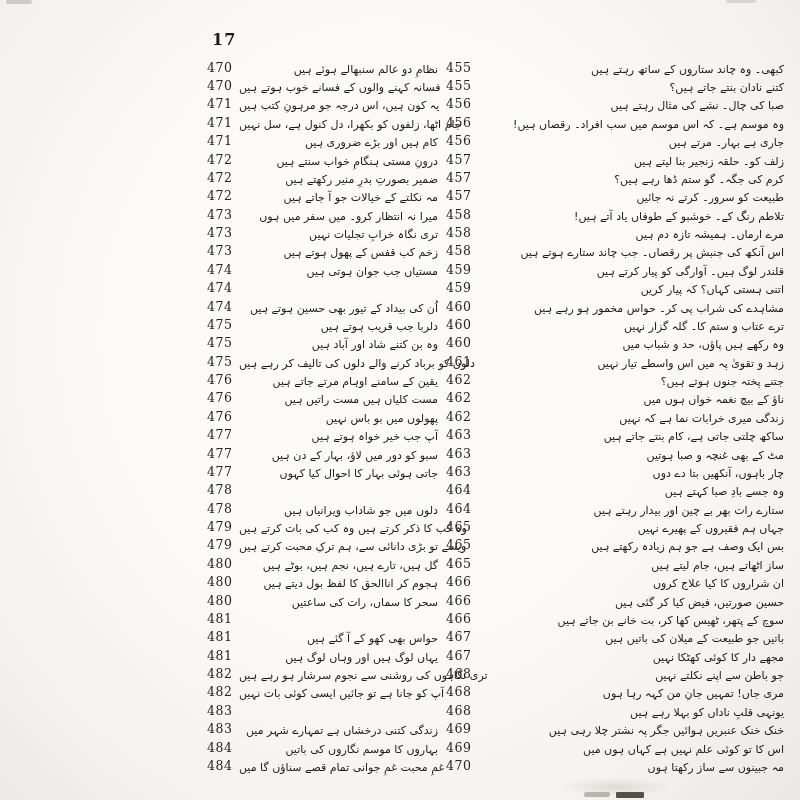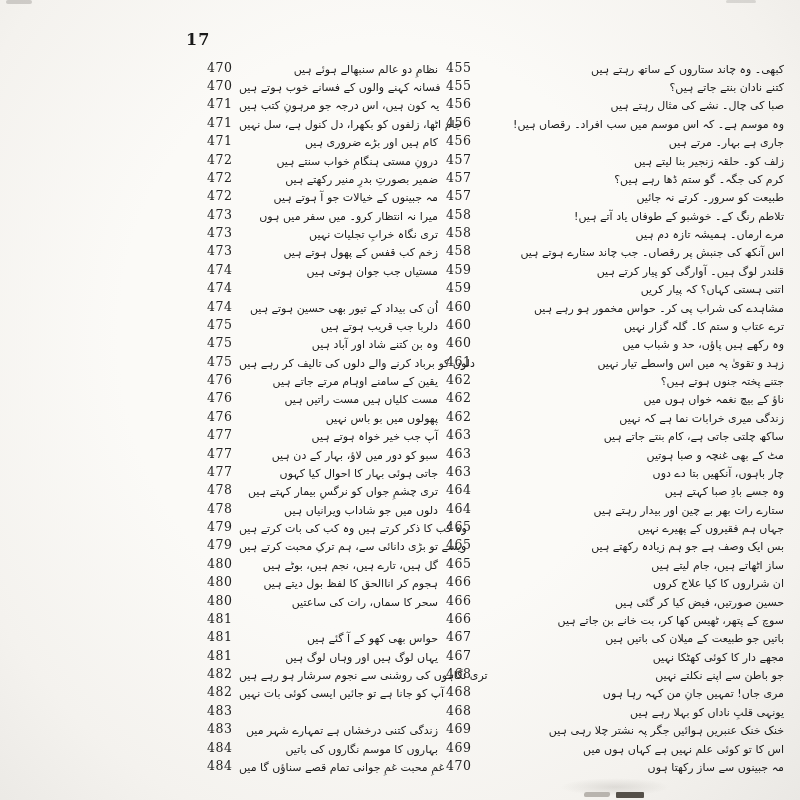--- a/index.html
+++ b/index.html
@@ -7,21 +7,21 @@
     width:800px;height:800px;overflow:hidden;position:relative;
     font-family:"DejaVu Sans",sans-serif;
     background:#f0eeea;
   }
   .page{
     position:absolute;inset:0;
     background:
       radial-gradient(ellipse at 48% 42%, #fbfaf7 45%, #f4f2ee 78%, #eae8e4 100%);
   }
   .folio{
-    position:absolute;left:186px;top:30px;
+    position:absolute;left:212px;top:30px;
     font-family:"DejaVu Serif","Liberation Serif",serif;
     font-weight:bold;font-size:16px;letter-spacing:1px;color:#1a1a1a;
   }
   .col{position:absolute;top:58px;}
   .col-left{left:207px;width:231px;}
   .col-right{left:446px;width:338px;}
   .row{
     display:flex;align-items:center;height:18.38px;
   }
   .num{
@@ -96,21 +96,21 @@
       <div class="row">
         <span class="num">472</span>
         <span class="txt"><span class="t-inner">درونِ مستی ہنگامِ خواب سنتے ہیں</span></span>
       </div>
       <div class="row">
         <span class="num">472</span>
         <span class="txt"><span class="t-inner">ضمیر بصورتِ بدرِ منیر رکھتے ہیں</span></span>
       </div>
       <div class="row">
         <span class="num">472</span>
-        <span class="txt"><span class="t-inner">مہ جبینوں کے خیالات جو آ ہوتے ہیں</span></span>
+        <span class="txt"><span class="t-inner">مہ نکلتے کے خیالات جو آ جاتے ہیں</span></span>
       </div>
       <div class="row">
         <span class="num">473</span>
         <span class="txt"><span class="t-inner">میرا نہ انتظار کرو۔ میں سفر میں ہوں</span></span>
       </div>
       <div class="row">
         <span class="num">473</span>
         <span class="txt"><span class="t-inner">تری نگاہ خرابِ تجلیات نہیں</span></span>
       </div>
       <div class="row">
@@ -159,21 +159,20 @@
       <div class="row">
         <span class="num">477</span>
         <span class="txt"><span class="t-inner">سبو کو دور میں لاؤ، بہار کے دن ہیں</span></span>
       </div>
       <div class="row">
         <span class="num">477</span>
         <span class="txt"><span class="t-inner">جاتی ہوئی بہار کا احوال کیا کہوں</span></span>
       </div>
       <div class="row">
         <span class="num">478</span>
-        <span class="txt"><span class="t-inner">تری چشمِ جواں کو نرگسِ بیمار کہتے ہیں</span></span>
       </div>
       <div class="row">
         <span class="num">478</span>
         <span class="txt"><span class="t-inner">دلوں میں جو شاداب ویرانیاں ہیں</span></span>
       </div>
       <div class="row">
         <span class="num">479</span>
         <span class="txt"><span class="t-inner">وہ کب کا ذکر کرتے ہیں وہ کب کی بات کرتے ہیں</span></span>
       </div>
       <div class="row">

